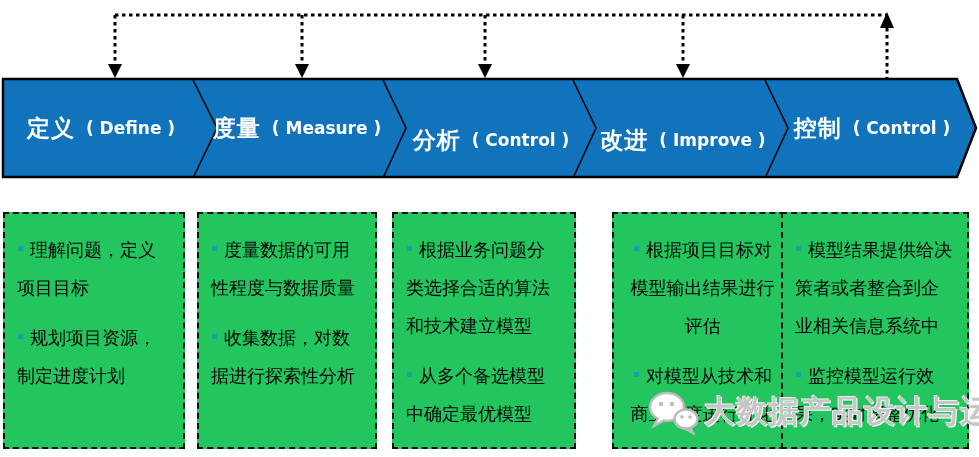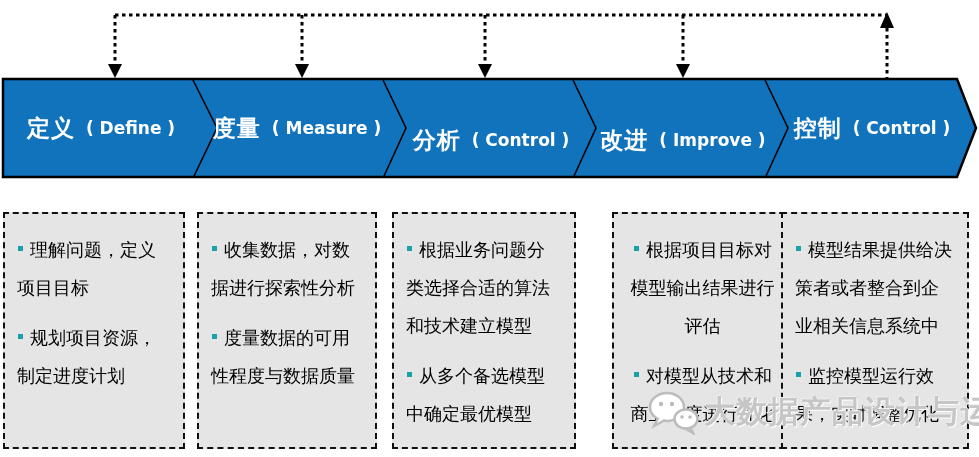--- a/index.html
+++ b/index.html
@@ -13,21 +13,21 @@
   .stage-label{
     position:absolute;top:79px;height:98px;z-index:2;
     display:flex;align-items:center;justify-content:center;
     gap:11px;color:#ffffff;pointer-events:none;
   }
   .stage-title{font-size:23px;font-weight:bold;letter-spacing:1px;line-height:1;}
   .stage-sub{font-size:17px;font-weight:bold;line-height:1;white-space:nowrap;}
   
   .note-box{
     position:absolute;top:212px;height:237px;box-sizing:border-box;
-    border:2px dashed #111111;background:#e5e5e5;
+    border:2px dashed #111111;background:#22c55e;
     padding:17px 14px 0 12px;
     font-size:18px;line-height:38px;color:#000000;z-index:2;
   }
   .note-item{margin:0;}
   .note-item + .note-item{margin-top:12px;}
   .note-item::before{
     content:"";display:inline-block;width:5px;height:5px;
     background:#17A2A8;margin:0 7px 5px 1px;
   }
   
@@ -90,22 +90,22 @@
 <div class="stage-label" style="left:779px;width:186px;">
   <div class="stage-title">控制</div>
   <div class="stage-sub">( Control )</div>
 </div>
 
 <div class="note-box" style="left:3px;width:182px;">
   <div class="note-item">理解问题，定义项目目标</div>
   <div class="note-item">规划项目资源，制定进度计划</div>
 </div>
 <div class="note-box" style="left:197px;width:180px;">
+  <div class="note-item">度量数据的可用性程度与数据质量</div>
   <div class="note-item">收集数据，对数据进行探索性分析</div>
-  <div class="note-item">度量数据的可用性程度与数据质量</div>
 </div>
 <div class="note-box" style="left:392px;width:184px;">
   <div class="note-item">根据业务问题分类选择合适的算法和技术建立模型</div>
   <div class="note-item">从多个备选模型中确定最优模型</div>
 </div>
 <div class="note-box" style="left:612px;width:183px;text-align:center;">
   <div class="note-item">根据项目目标对模型输出结果进行评估</div>
   <div class="note-item">对模型从技术和商业角度进行优化</div>
 </div>
 <div class="note-box" style="left:781px;width:188px;">

